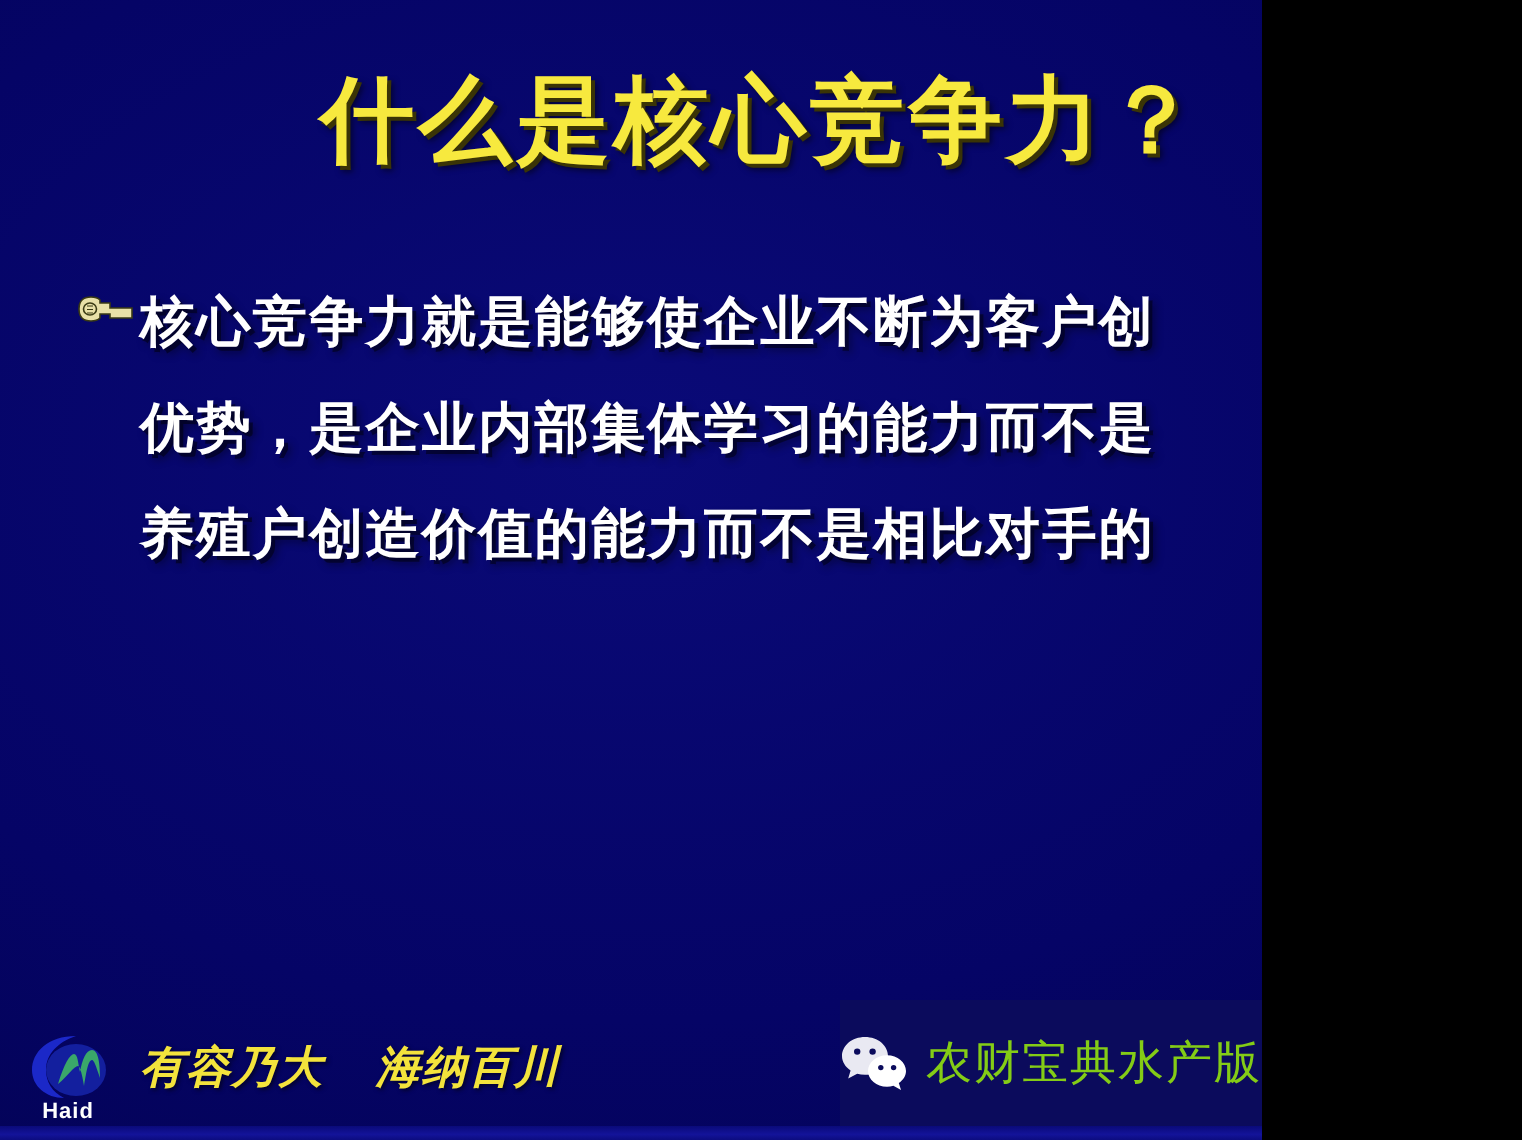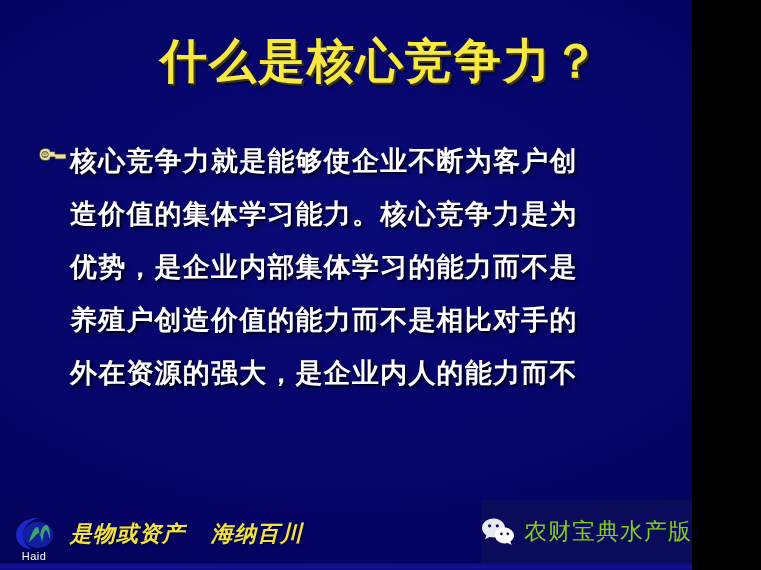--- a/index.html
+++ b/index.html
@@ -2,21 +2,21 @@
 <html><head>
 <meta charset="utf-8">
 <style>
   html, body {
     margin: 0;
     padding: 0;
     background: #000;
   }
   #slide {
     position: relative;
-    width: 692px;
+    width: 631px;
     height: 570px;
     overflow: hidden;
     background: #050466;
     background-image:
       radial-gradient(ellipse 120% 90% at 50% 40%, #0a0a78 0%, #050466 55%, #02024e 100%);
     font-family: "Liberation Serif", "DejaVu Serif", serif;
     -webkit-font-smoothing: antialiased;
   }
 
   
@@ -108,21 +108,21 @@
     display: block;
   }
   #haid-wordmark {
     position: absolute;
     left: 0;
     bottom: 0;
     width: 52px;
     text-align: center;
     font-family: "Liberation Sans", sans-serif;
     font-size: 11px;
-    font-weight: 400;
+    font-weight: 700;
     color: #ffffff;
     letter-spacing: 0.5px;
     line-height: 12px;
   }
   #footer-slogan {
     margin-left: 10px;
     margin-bottom: 8px;
     font-family: "Liberation Serif", "DejaVu Serif", serif;
     font-size: 22px;
     font-weight: 700;
@@ -179,59 +179,51 @@
           <g fill="#e8e0a8" stroke="#3a3a14" stroke-width="1.6">
             <path d="M6 12 C2 16, 2 26, 6 30 C10 34, 20 34, 24 30 L24 26 L34 26 L34 30 L56 30 L56 20 L34 20 L34 15 L24 15 L24 12 C20 8, 10 8, 6 12 Z"></path>
           </g>
           <ellipse cx="14" cy="21" rx="6.5" ry="6" fill="none" stroke="#3a3a14" stroke-width="1.6"></ellipse>
           <path d="M11 18 L17 18 M11 21.5 L17 21.5 M11 25 L17 25" stroke="#3a3a14" stroke-width="1.2" fill="none"></path>
         </svg>
       </span>
       <span class="body-line">核心竞争力就是能够使企业不断为客户创</span>
     </div>
 
-    <div class="body-row">
-      <span class="bullet-cell"></span>
-      <span class="body-line">造价值的集体学习能力。核心竞争力是为</span>
-    </div>
 
     <div class="body-row">
       <span class="bullet-cell"></span>
       <span class="body-line">优势，是企业内部集体学习的能力而不是</span>
     </div>
 
     <div class="body-row">
       <span class="bullet-cell"></span>
       <span class="body-line">养殖户创造价值的能力而不是相比对手的</span>
     </div>
 
-    <div class="body-row">
-      <span class="bullet-cell"></span>
-      <span class="body-line">外在资源的强大，是企业内人的能力而不</span>
-    </div>
 
     <div class="body-row">
       <span class="bullet-cell"></span>
     </div>
 
   </div>
 
   <div id="footer-left">
 
     <div id="haid-logo">
       <svg width="52" height="38" viewBox="0 0 52 38" xmlns="http://www.w3.org/2000/svg" aria-hidden="true">
         <path d="M30 4 C16 4, 8 12, 8 21 C8 29, 15 35, 24 35 C18 32, 15 27, 15 21 C15 13, 21 7, 30 4 Z" fill="#1b28c8"></path>
         <ellipse cx="30" cy="21" rx="15" ry="13" fill="#131f9e"></ellipse>
         <path d="M21 28 C24 18, 27 13, 29 13 C31 13, 31 18, 32 22 C33 16, 35 11, 38 11 C41 11, 42 17, 42 25 C40 19, 39 16, 38 16 C36 16, 35 23, 34 29 C33 23, 32 19, 31 19 C29 19, 26 24, 21 28 Z" fill="#3aa86a"></path>
       </svg>
       <div id="haid-wordmark">Haid</div>
     </div>
 
     <div id="footer-slogan">
-      <span>是物或资产</span><span id="slogan-gap"></span><span>海纳百川</span>
+      <span>有容乃大</span><span id="slogan-gap"></span><span>海纳百川</span>
     </div>
 
   </div>
 
   <div id="wechat-watermark">
     <span id="wechat-icon">
       <svg width="34" height="30" viewBox="0 0 34 30" xmlns="http://www.w3.org/2000/svg" aria-hidden="true">
         <path d="M12.5 1.5 C6 1.5, 1 5.8, 1 11 C1 13.9, 2.7 16.5, 5.3 18.2 L4.1 22.2 L8.6 19.9 C9.8 20.2, 11.1 20.4, 12.5 20.4 C19 20.4, 24 16.1, 24 11 C24 5.8, 19 1.5, 12.5 1.5 Z" fill="#e9e9f2"></path>
         <circle cx="8.6" cy="8.8" r="1.6" fill="#0b0b5c"></circle>
         <circle cx="16.3" cy="8.8" r="1.6" fill="#0b0b5c"></circle>

